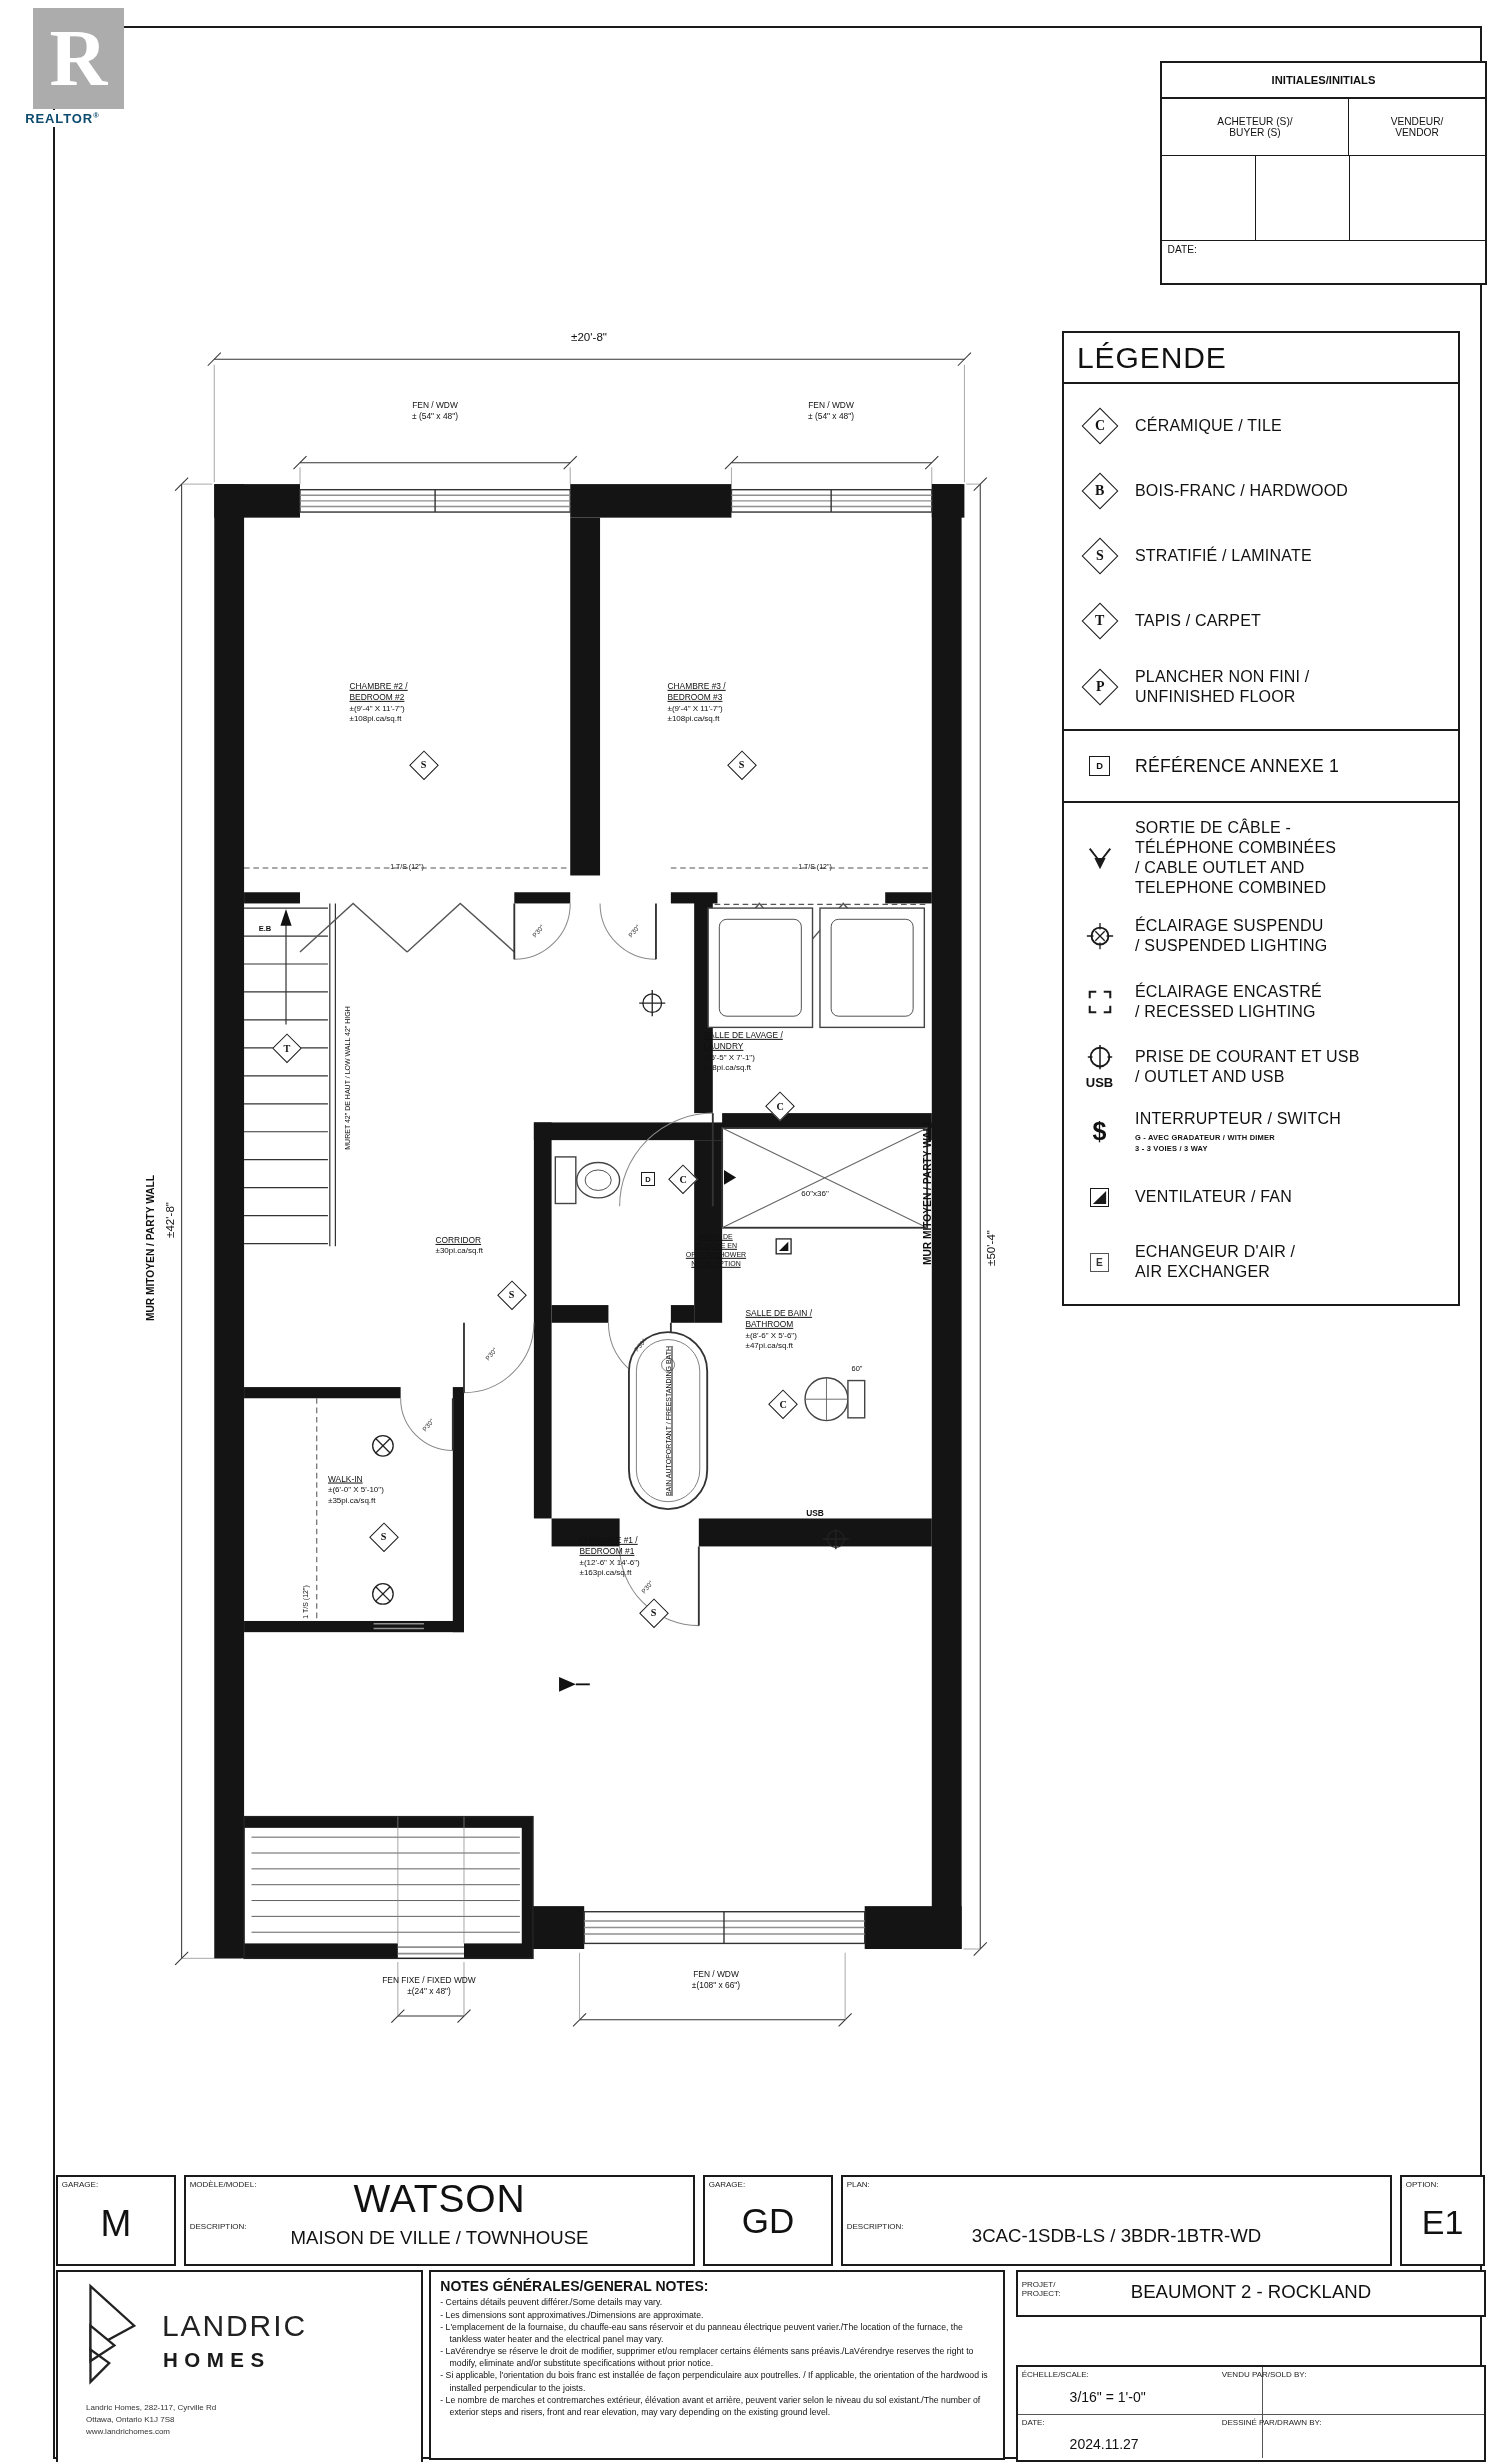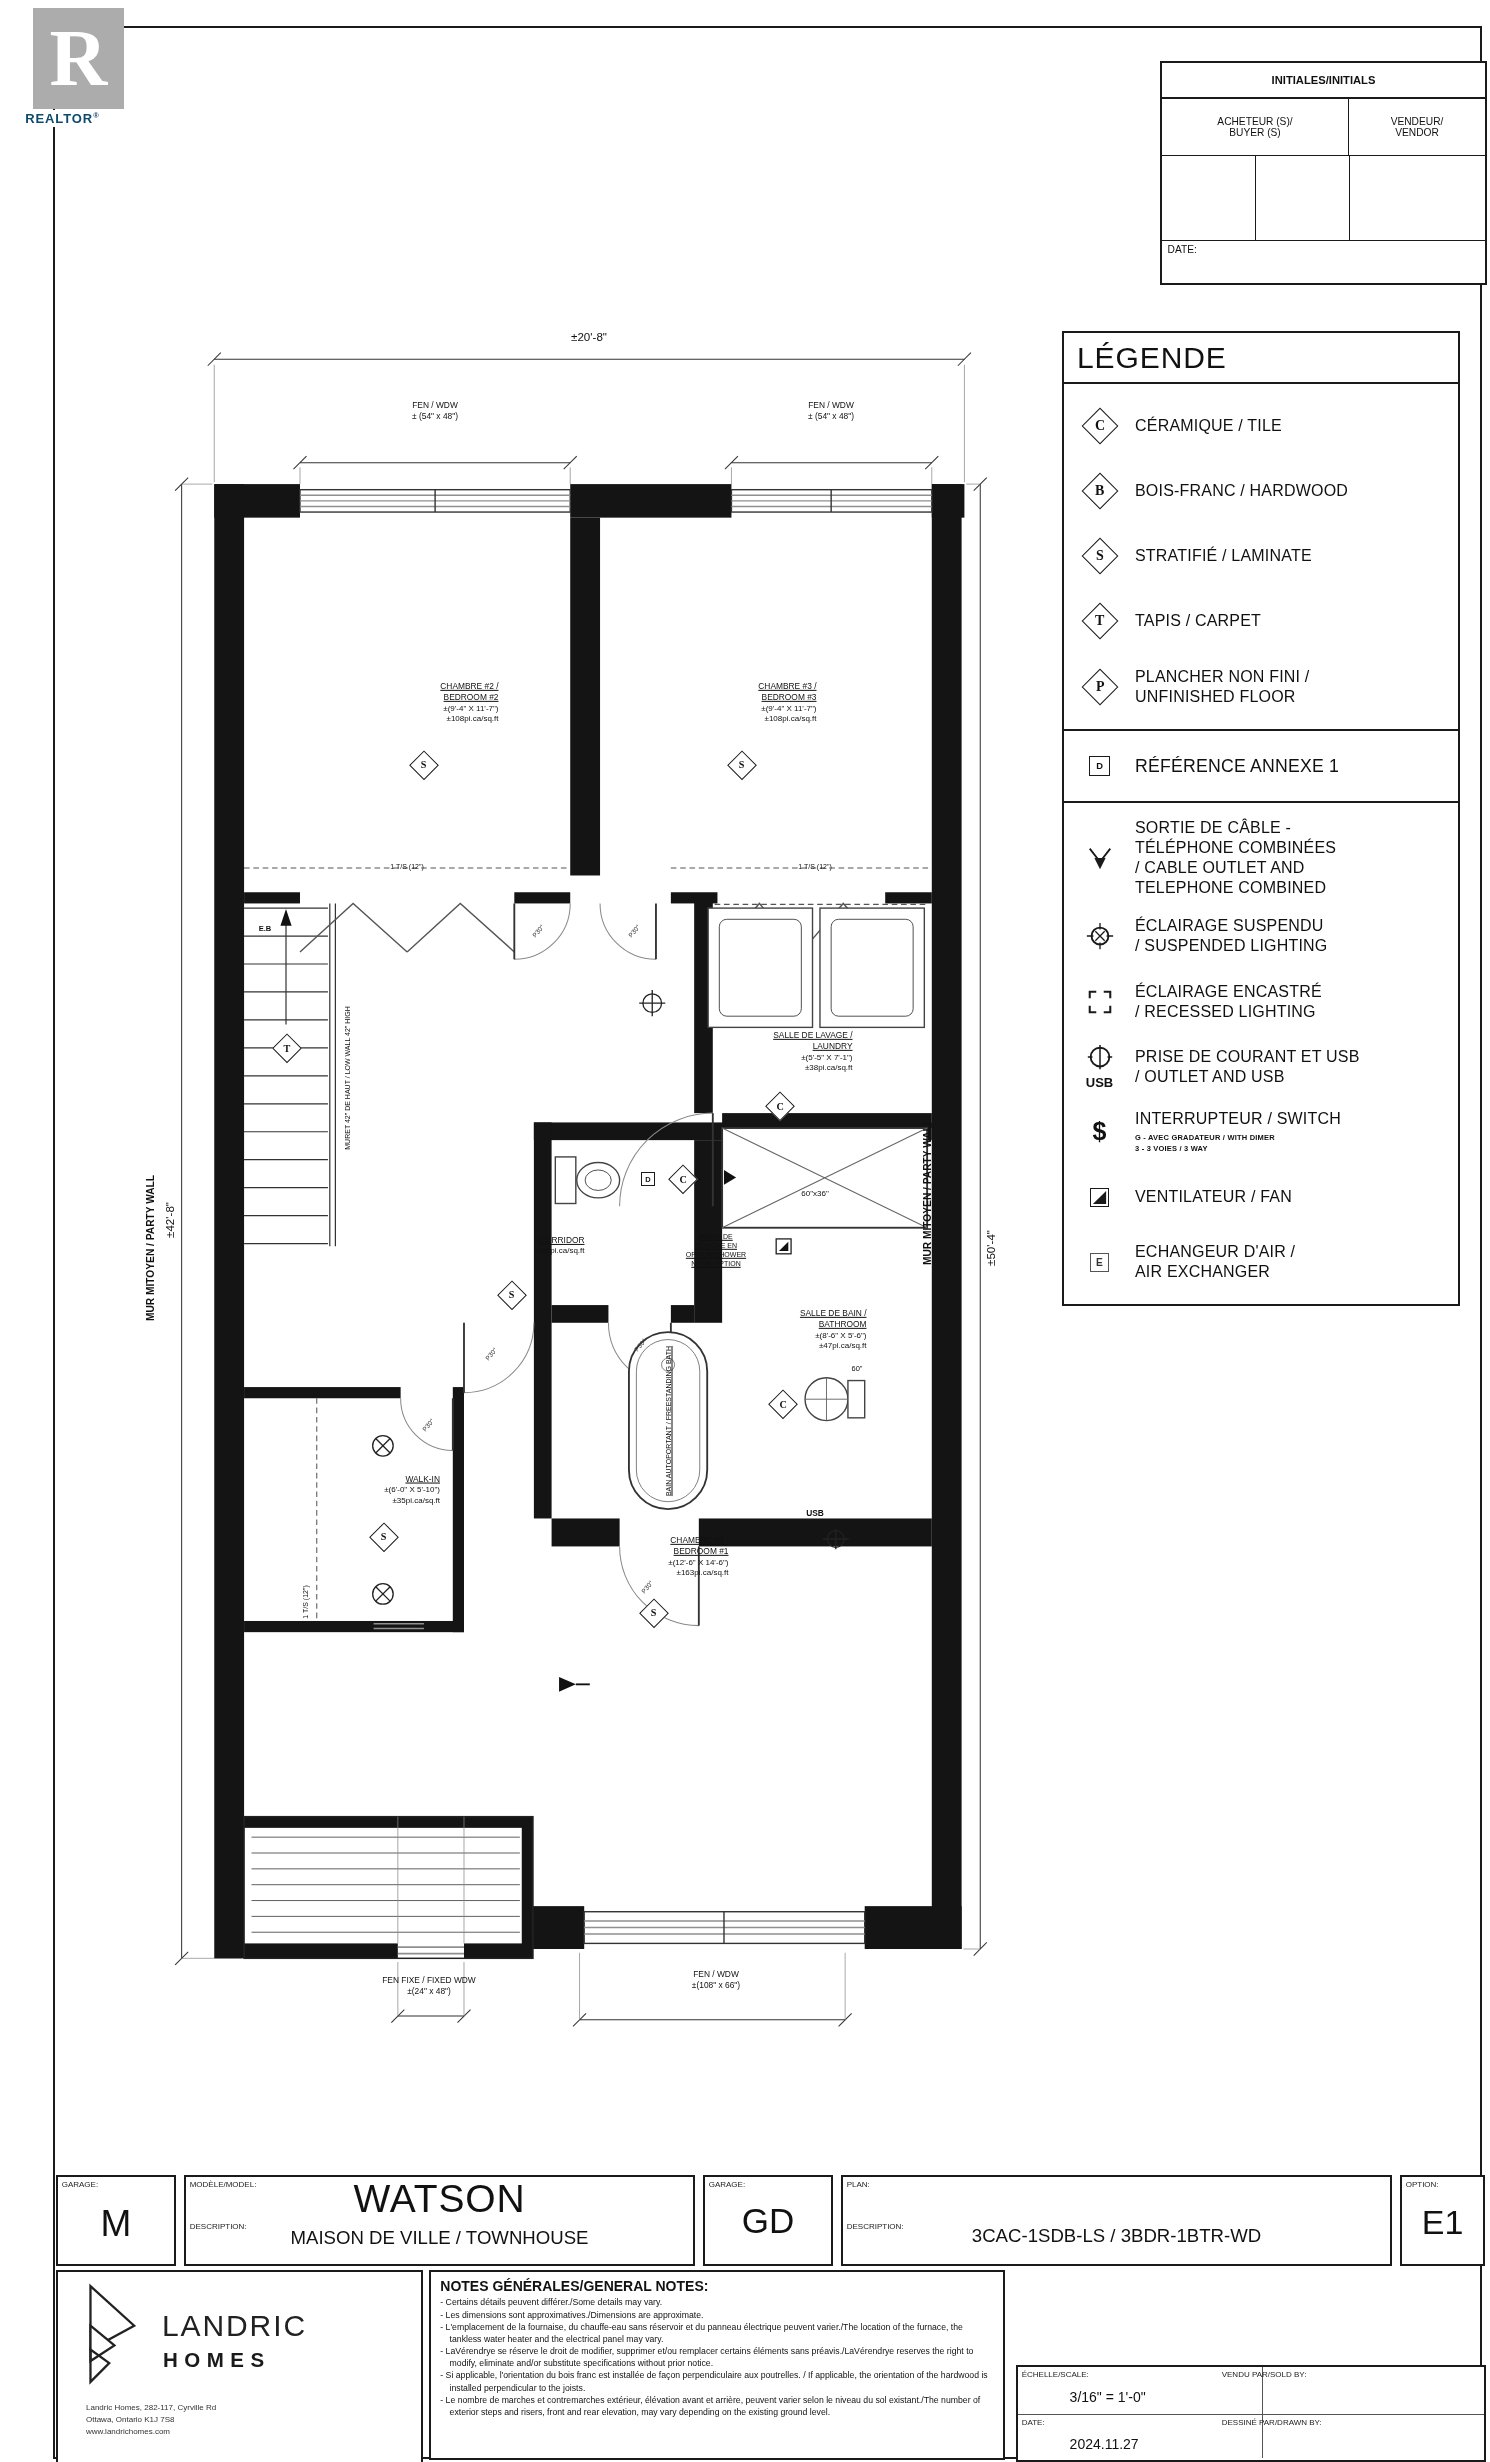--- a/index.html
+++ b/index.html
@@ -42,21 +42,21 @@
   .sw-sym{font-size:25px;font-weight:bold;}
   .sw-notes{font-size:7.5px;font-weight:bold;margin-top:2.8px;line-height:1.5;}
   .fanbox{width:17px;height:17px;border:1.9px solid #1a1a1a;position:relative;}
   .fanbox svg{position:absolute;left:0;top:0;}
   .ebox{width:17px;height:17px;border:1.5px solid #555;display:flex;align-items:center;justify-content:center;font-size:10.2px;font-weight:bold;color:#333;}
 
   
   .plan{position:absolute;left:163px;top:307px;width:848px;height:1752px;}
   .pl{position:absolute;transform:translate(-50%,-50%);text-align:center;font-size:8.4px;line-height:1.3;white-space:pre-line;color:#111;}
   .rotl{position:absolute;white-space:nowrap;transform:translate(-50%,-50%) rotate(-90deg);text-align:center;}
-  .room{position:absolute;transform:translate(-50%,-50%);text-align:right;font-size:8px;line-height:1.35;width:149px;}
+  .room{position:absolute;transform:translate(-50%,-50%);text-align:left;font-size:8px;line-height:1.35;width:149px;}
   .room .nm{display:block;text-decoration:underline;white-space:pre-line;font-size:8.4px;}
   .room .dd,.room .aa{display:block;}
   .dmw{position:absolute;transform:translate(-50%,-50%);}
   .door-lbl{position:absolute;font-size:6.5px;transform:translate(-50%,-50%) rotate(-50deg);color:#333;}
   .dim-lbl{font-size:11.6px;}
   .tiny{font-size:7px;}
   .underl{text-decoration:underline;}
 
   
   .tb{position:absolute;border:2.8px solid #1a1a1a;background:#fff;}
@@ -559,20 +559,25 @@
   <div class="notes-box">
     <div class="notes-title">NOTES GÉNÉRALES/GENERAL NOTES:</div>
     <div class="note-item">Certains détails peuvent différer./Some details may vary.</div>
     <div class="note-item">Les dimensions sont approximatives./Dimensions are approximate.</div>
     <div class="note-item">L'emplacement de la fournaise, du chauffe-eau sans réservoir et du panneau électrique peuvent varier./The location of the furnace, the tankless water heater and the electrical panel may vary.</div>
     <div class="note-item">LaVérendrye se réserve le droit de modifier, supprimer et/ou remplacer certains éléments sans préavis./LaVérendrye reserves the right to modify, eliminate and/or substitute specifications without prior notice.</div>
     <div class="note-item">Si applicable, l'orientation du bois franc est installée de façon perpendiculaire aux poutrelles. / If applicable, the orientation of the hardwood is installed perpendicular to the joists.</div>
     <div class="note-item">Le nombre de marches et contremarches extérieur, élévation avant et arrière, peuvent varier selon le niveau du sol existant./The number of exterior steps and risers, front and rear elevation, may vary depending on the existing ground level.</div>
   </div>
 
+  <div class="tb" style="left:1016px;top:2270px;width:466px;height:43px;">
+    <span class="lab pre" style="top:7.5px;">PROJET/
+PROJECT:</span>
+    <div class="val-c" style="top:9.3px;font-size:18.6px;">BEAUMONT 2 - ROCKLAND</div>
+  </div>
   <div class="tb" style="left:1016px;top:2365px;width:466px;height:93px;">
     <div class="abs" style="left:0;top:0;width:198px;height:47px;border-right:1.9px solid #555;border-bottom:1.9px solid #555;">
       <span class="lab">ÉCHELLE/SCALE:</span>
       <div class="abs" style="left:5.6px;top:22.4px;font-size:14px;">3/16" = 1'-0"</div>
     </div>
     <div class="abs" style="left:200px;top:0;right:0;height:47px;border-bottom:1.9px solid #555;">
       <span class="lab">VENDU PAR/SOLD BY:</span>
       <div class="abs" style="left:5.6px;top:22.4px;font-size:13px;"></div>
     </div>
     <div class="abs" style="left:0;top:48px;width:198px;height:43px;border-right:1.9px solid #555;">

